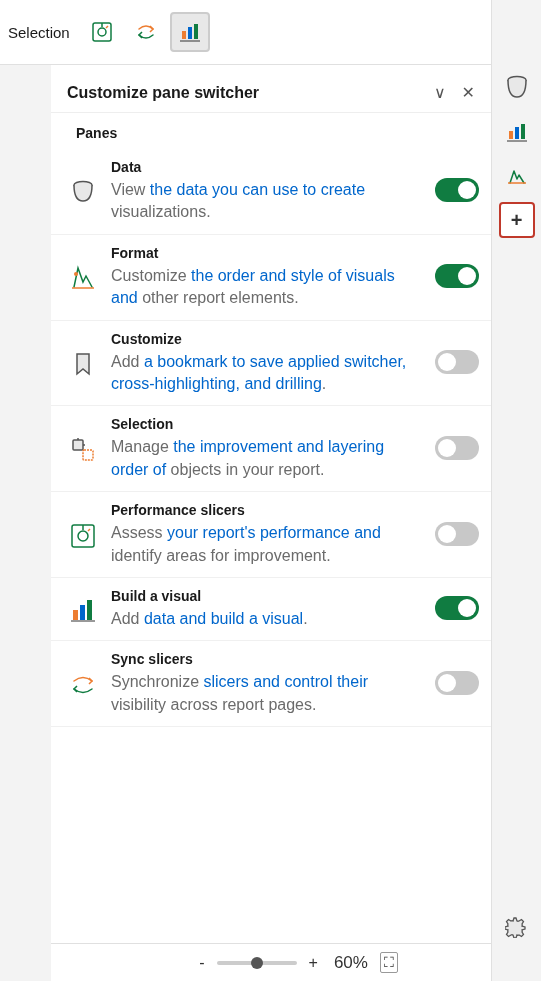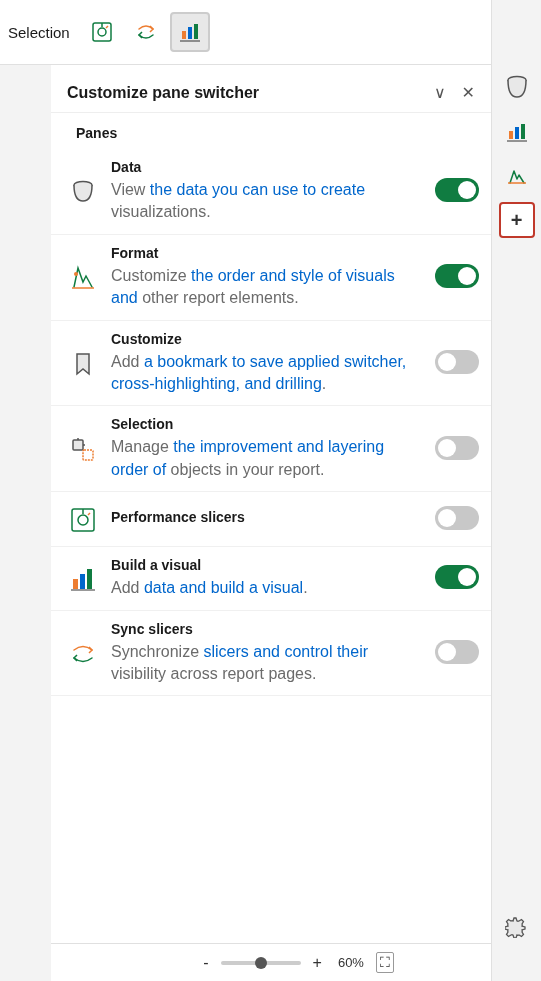--- a/index.html
+++ b/index.html
@@ -246,21 +246,21 @@
       position: absolute;
       width: 12px;
       height: 12px;
       background: #555;
       border-radius: 50%;
       top: -4px;
       left: 50%;
       transform: translateX(-50%);
     }
     .zoom-value {
-      font-size: 13px;
+      font-size: 17px;
       color: #333;
       margin-left: 4px;
     }
     .fit-btn {
       margin-left: 4px;
       font-size: 14px;
       color: #333;
       cursor: pointer;
       border: 1px solid #999;
       padding: 1px 3px;
@@ -448,20 +448,21 @@
     <div class="pane-icon">
           <svg width="28" height="28" viewBox="0 0 28 28" fill="none">
       <rect x="3" y="3" width="22" height="22" rx="2" stroke="#107c41" stroke-width="1.5" fill="none"></rect>
       <circle cx="14" cy="14" r="5" stroke="#107c41" stroke-width="1.5" fill="none"></circle>
       <line x1="14" y1="3" x2="14" y2="8" stroke="#107c41" stroke-width="1.5"></line>
       <line x1="19" y1="9" x2="21" y2="7" stroke="#ed7d31" stroke-width="1.5"></line>
     </svg>
         </div>
     <div class="pane-content">
       <div class="pane-name">Performance slicers</div>
+      <div class="pane-desc">Assess <span style="color:#0066cc">your report's performance and</span> identify areas for improvement.</div>
     </div>
     <div class="pane-toggle">
       <div class="toggle off">
         <div class="toggle-knob"></div>
       </div>
     </div>
   </div>
       <div class="pane-item">
     <div class="pane-icon">
           <svg width="28" height="28" viewBox="0 0 28 28" fill="none">

